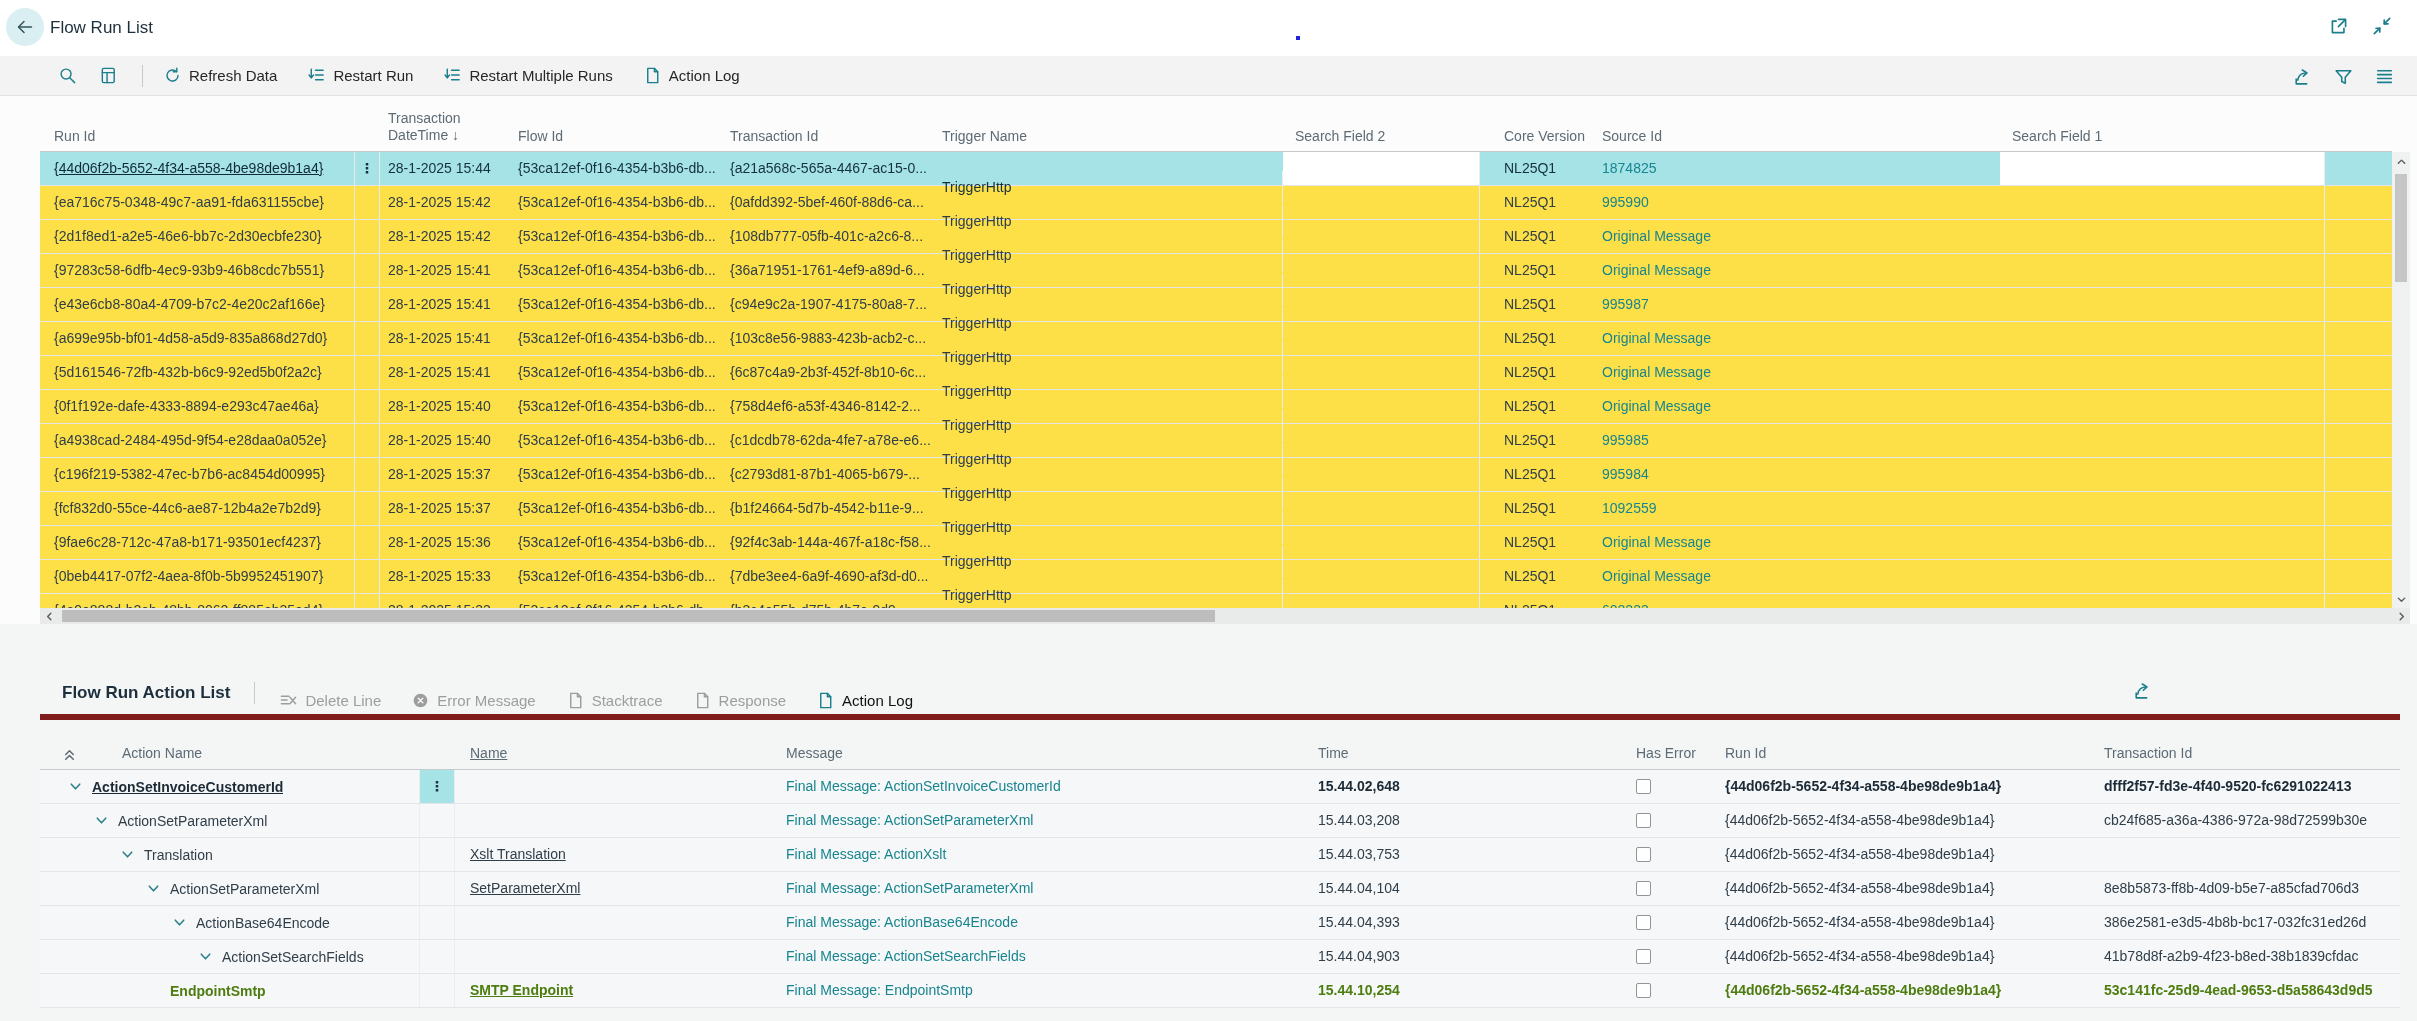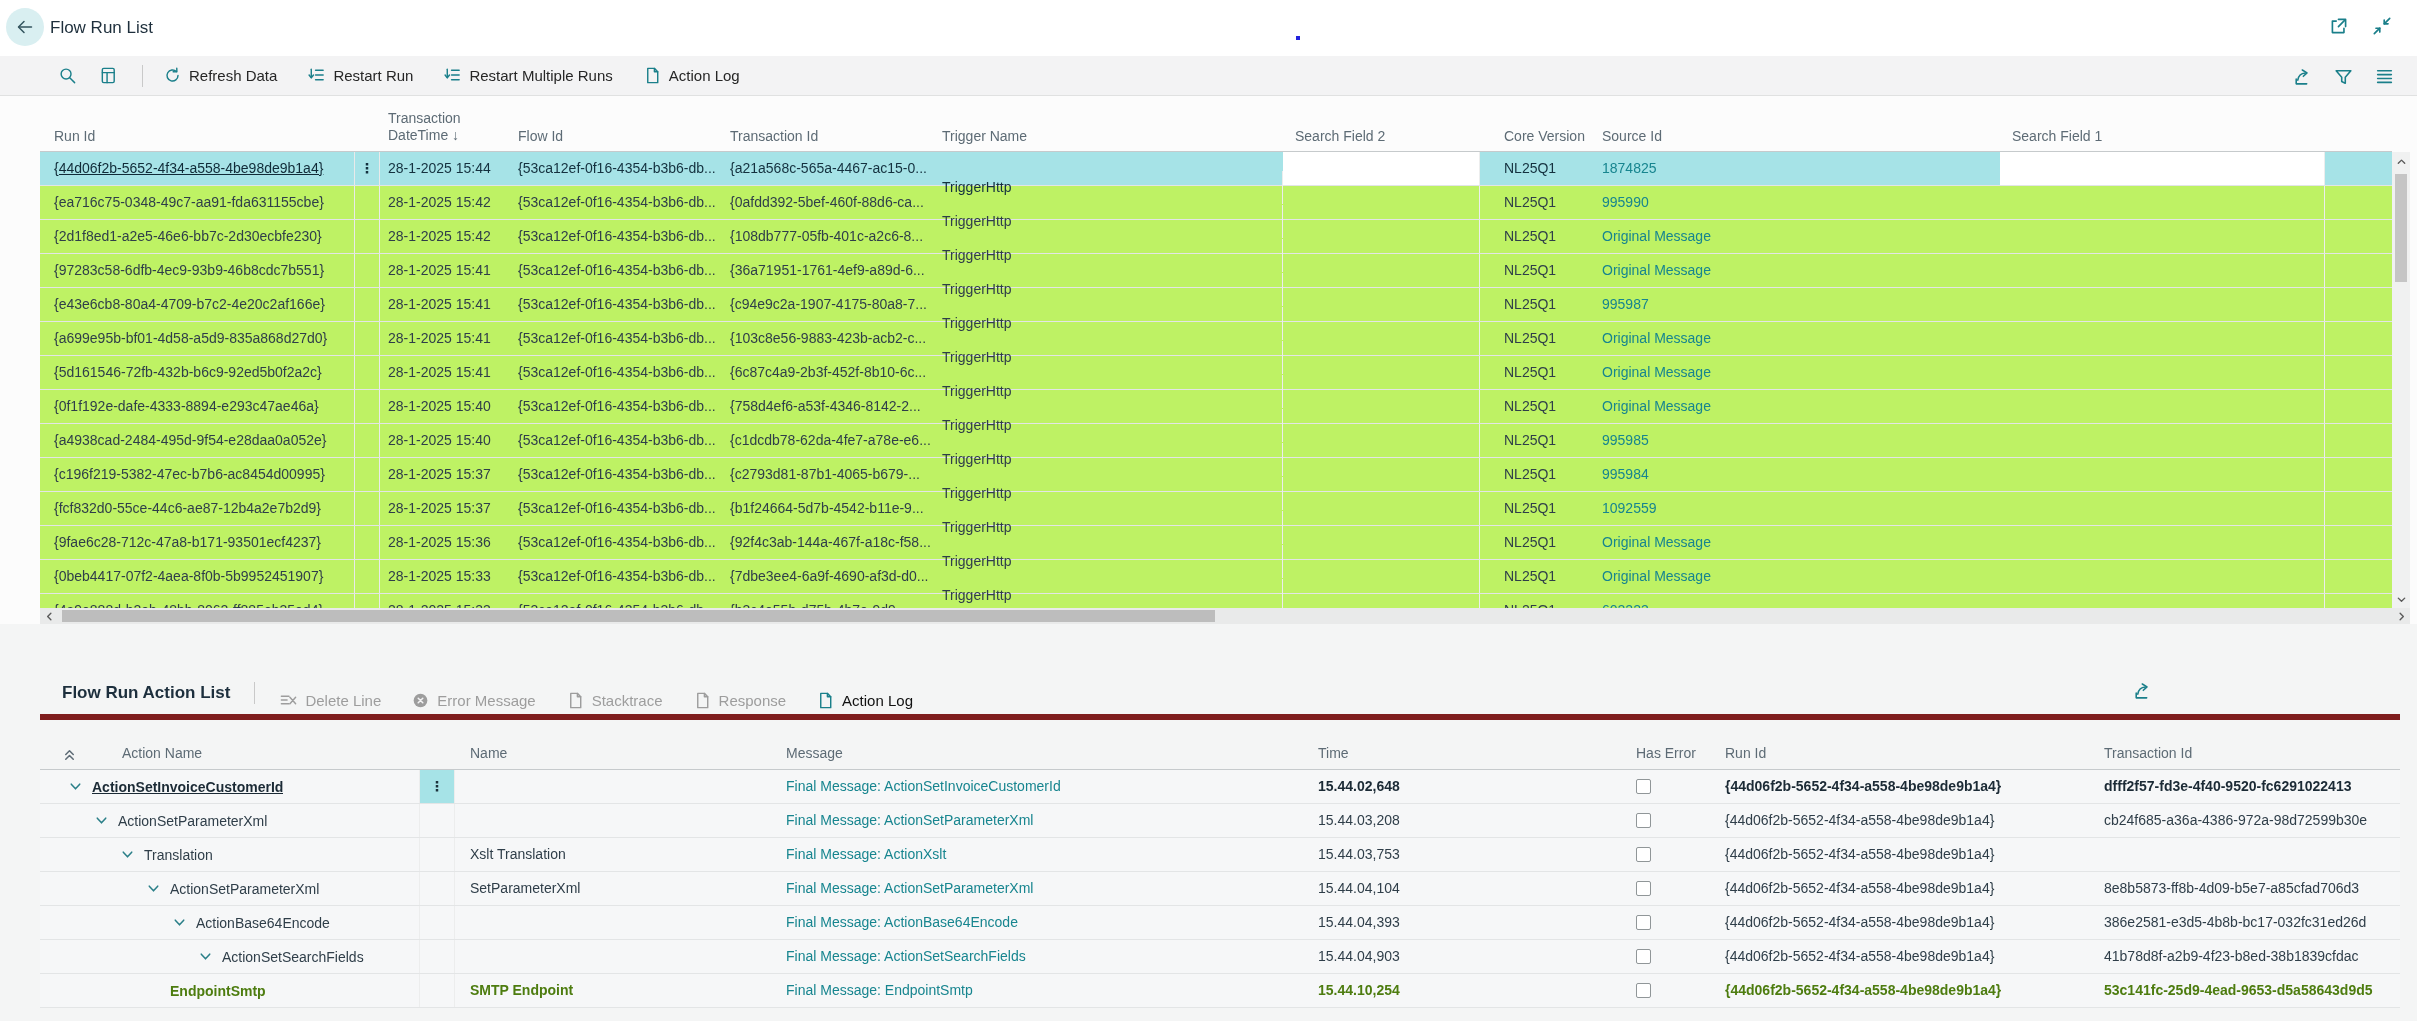--- a/index.html
+++ b/index.html
@@ -23,21 +23,21 @@
   .tb-btn.disabled .ic{color:#9d9d9d;}
   .tb-right{position:absolute;right:22px;top:0;height:40px;display:flex;align-items:center;gap:20px;color:#1a7f8a;}
   
   .top-panel{position:absolute;top:96px;left:0;width:2417px;height:528px;background:#fcfcfc;}
   .thead{position:absolute;top:96px;left:40px;width:2352px;height:56px;display:flex;align-items:flex-end;
          border-bottom:1px solid #c6cacc;box-sizing:border-box;}
   .thead .tc{line-height:16px;height:auto;padding-bottom:7px;color:#5d6b75;background:transparent;
              display:block;border-right:none;}
   .thead .c-dt{white-space:normal;line-height:17px;}
   .tbody{position:absolute;top:152px;left:40px;width:2352px;height:456px;overflow:hidden;}
-  .trow{display:flex;height:34px;background:#bef264;border-bottom:1px solid #e3e5e6;box-sizing:border-box;}
+  .trow{display:flex;height:34px;background:#fde047;border-bottom:1px solid #e3e5e6;box-sizing:border-box;}
   .trow.partial{height:14px;border-bottom:none;}
   .trow.sel{background:#a6e3e7;}
   .tc{height:100%;line-height:32px;font-size:14px;color:#2f3e49;padding-left:12px;
       white-space:nowrap;overflow:hidden;box-sizing:border-box;flex:none;}
   .c-runid{width:315px;padding-left:14px;border-right:1px solid #e9eaea;}
   .c-dots{width:25px;padding:0;text-align:center;border-right:1px solid #e9eaea;color:#0f6b74;font-weight:bold;}
   .c-dt{width:130px;padding-left:8px;}
   .c-flow{width:212px;padding-left:8px;}
   .c-tx{width:208px;padding-left:8px;}
   .c-trig{width:353px;border-right:1px solid #eceded;margin-top:19px;}
@@ -68,21 +68,21 @@
   .bhead .bc{line-height:16px;height:auto;padding-bottom:8px;color:#5d6b75;background:transparent;border-right:none;display:block;}
   .bh-action{display:flex !important;align-items:flex-end;}
   .collapse-all{color:#5d6b75;margin:0 0 -2px 22px;}
   .bh-action-label{margin-left:45px;}
   .brows{position:absolute;top:770px;left:40px;width:2360px;height:251px;overflow:hidden;}
   .brow{display:flex;height:34px;background:#f6f7f8;border-bottom:1px solid #e3e5e6;box-sizing:border-box;}
   .bc{height:100%;line-height:32px;font-size:14px;color:#2f3e49;white-space:nowrap;overflow:hidden;box-sizing:border-box;flex:none;}
   .b-action{width:380px;display:flex;align-items:center;border-right:1px solid #eceded;}
   .b-dots{width:35px;border-right:1px solid #eceded;text-align:center;color:#1c323c;font-weight:bold;}
   .b-dots.sel{background:#a6e3e7;}
-  .b-name{width:315px;padding-left:15px;}
+  .b-name{width:315px;padding-left:15px;text-decoration:underline;}
   .b-msg{width:530px;padding-left:16px;color:#17858f;}
   .b-time{width:300px;padding-left:18px;}
   .b-err{width:100px;display:flex;align-items:center;padding-left:36px;}
   .b-runid{width:360px;padding-left:25px;}
   .b-tx{flex:1;padding-left:44px;}
   .chev{width:16px;height:16px;margin-right:8px;color:#2a7f88;flex:none;display:flex;align-items:center;}
   .chev.empty{visibility:hidden;}
   .aname{overflow:hidden;text-overflow:clip;white-space:nowrap;}
   .sel-name{font-weight:bold;text-decoration:underline;color:#1b2a35;}
   .bold{font-weight:bold;color:#1b2a35;}

